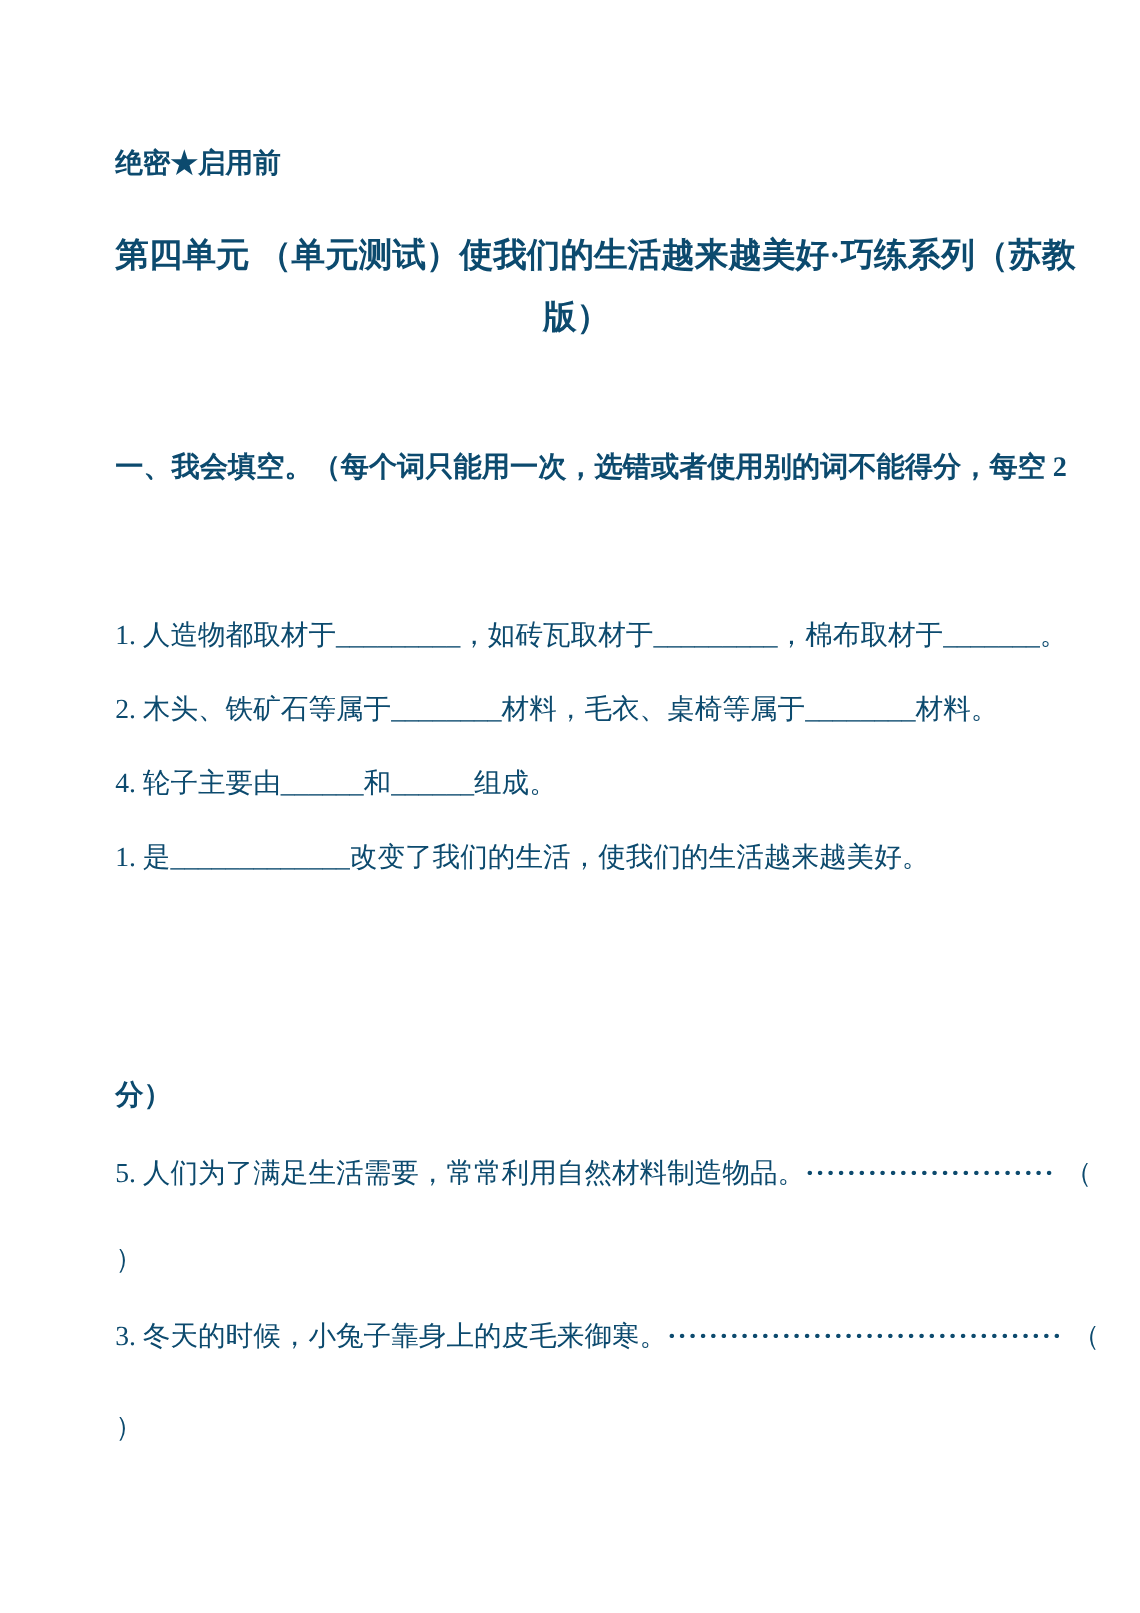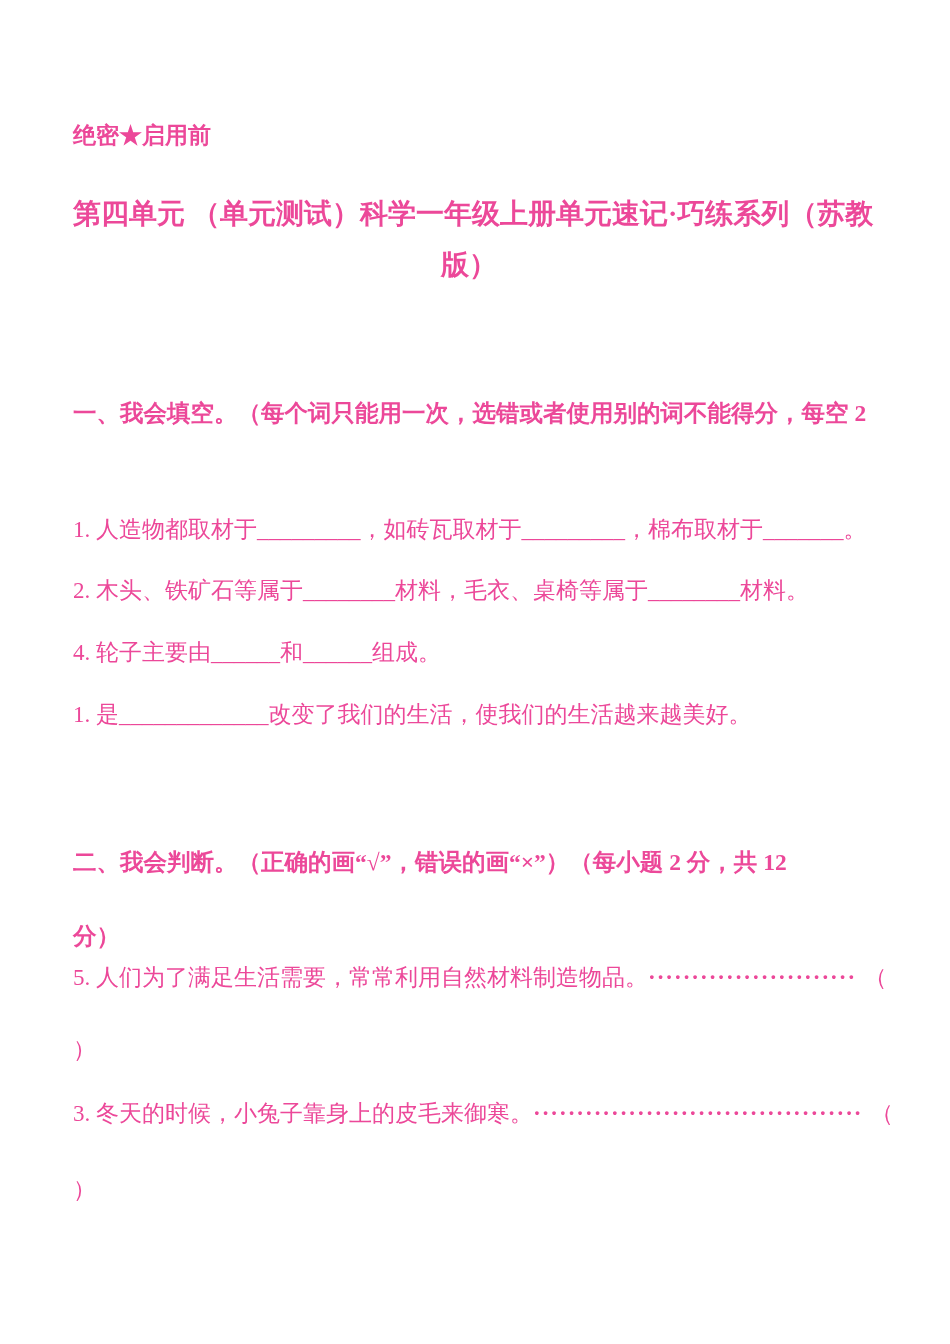--- a/index.html
+++ b/index.html
@@ -11,61 +11,60 @@
     position: relative;
     width: 950px;
     height: 1344px;
     background: #ffffff;
     color: #000000;
     font-family: "Liberation Serif", "DejaVu Serif", serif;
     overflow: hidden;
   }
   .line {
     position: absolute;
-    left: 73px;
+    left: 96px;
     right: 85px;
     font-size: 23px;
     line-height: 1.25;
     white-space: nowrap;
-    color: #ec4899;
+    color: #0c4a6e;
   }
   .bold { font-weight: bold; }
   .center { text-align: center; }
   .title-size { font-size: 28px; }
-  .heading-size { font-size: 23.5px; margin-top: 23px; }
+  .heading-size { font-size: 23.5px; }
   .leader {
     letter-spacing: 1px;
     font-weight: bold;
   }
   .open-paren { margin-left: 8px; }
 </style>
 </head>
 <body>
 
 <div class="page">
 
   <div class="line bold" style="top:122px">绝密★启用前</div>
 
-  <div class="line bold center title-size" style="top:196px">第四单元 （单元测试）科学一年级上册单元速记·巧练系列（苏教</div>
+  <div class="line bold center title-size" style="top:196px">第四单元 （单元测试）使我们的生活越来越美好·巧练系列（苏教</div>
 
   <div class="line bold center title-size" style="top:247px">版）</div>
 
 
   <div class="line bold heading-size" style="top:376px">一、我会填空。（每个词只能用一次，选错或者使用别的词不能得分，每空 2</div>
 
 
   <div class="line" style="top:516px">1. 人造物都取材于_________，如砖瓦取材于_________，棉布取材于_______。</div>
 
   <div class="line" style="top:577px">2. 木头、铁矿石等属于________材料，毛衣、桌椅等属于________材料。</div>
 
   <div class="line" style="top:639px">4. 轮子主要由______和______组成。</div>
 
   <div class="line" style="top:701px">1. 是_____________改变了我们的生活，使我们的生活越来越美好。</div>
 
-  <div class="line bold heading-size" style="top:825px">二、我会判断。（正确的画“√”，错误的画“×”）（每小题 2 分，共 12</div>
 
   <div class="line bold heading-size" style="top:899px">分）</div>
 
   <div class="line" style="top:964px">
     <span>5. 人们为了满足生活需要，常常利用自然材料制造物品。</span><span class="leader">························</span><span class="open-paren">（</span>
   </div>
 
   <div class="line" style="top:1036px">）</div>
 
   <div class="line" style="top:1100px">

